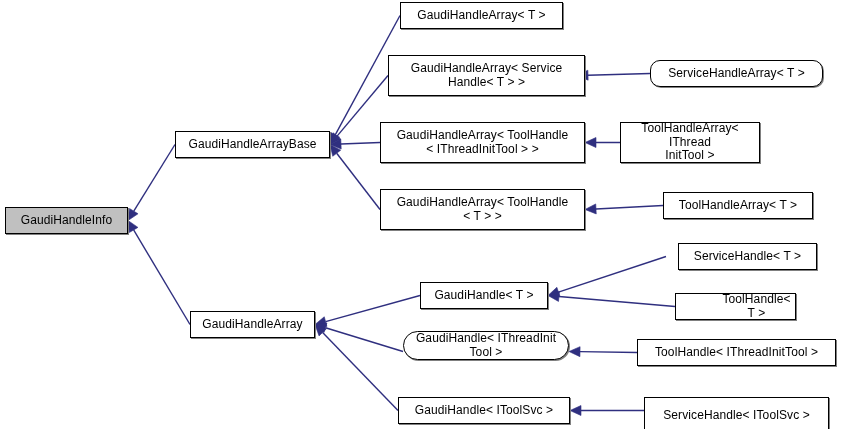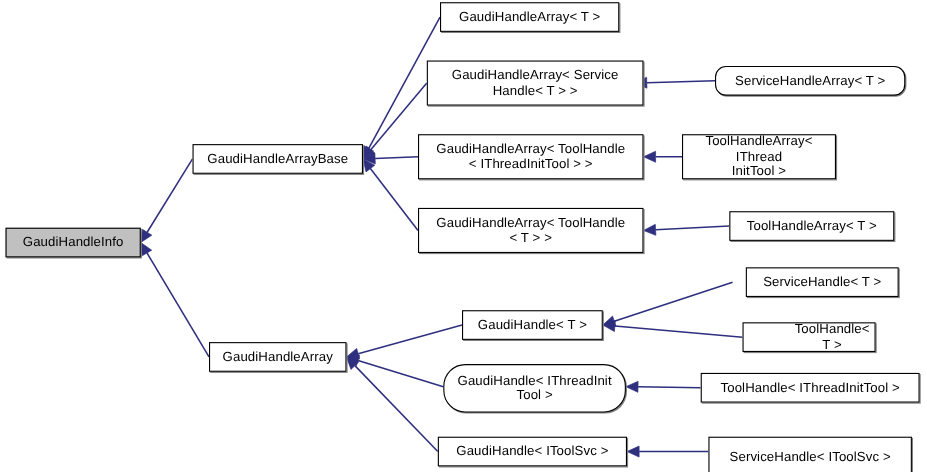--- a/index.html
+++ b/index.html
@@ -128,21 +128,21 @@
 Handle&lt; T &gt; &gt;</span></div>
       <div class="uml-node" style="left: 380px; top: 122px; width: 205px; height: 41px;"><span class="uml-label">GaudiHandleArray&lt; ToolHandle
 &lt; IThreadInitTool &gt; &gt;</span></div>
       <div class="uml-node" style="left: 380px; top: 189px; width: 205px; height: 41px;"><span class="uml-label">GaudiHandleArray&lt; ToolHandle
 &lt; T &gt; &gt;</span></div>
       <div class="uml-node" style="left: 650px; top: 60px; width: 173px; height: 27px; border-radius: 10px;"><span class="uml-label">ServiceHandleArray&lt; T &gt;</span></div>
       <div class="uml-node" style="left: 620px; top: 122px; width: 140px; height: 41px;"><span class="uml-label">ToolHandleArray&lt; IThread
 InitTool &gt;</span></div>
       <div class="uml-node" style="left: 663px; top: 192px; width: 150px; height: 27px;"><span class="uml-label">ToolHandleArray&lt; T &gt;</span></div>
       <div class="uml-node" style="left: 420px; top: 282px; width: 128px; height: 27px;"><span class="uml-label">GaudiHandle&lt; T &gt;</span></div>
-      <div class="uml-node" style="left: 403px; top: 331px; width: 166px; height: 44px; border-radius: 20px;"><span class="uml-label">GaudiHandle&lt; IThreadInit
+      <div class="uml-node" style="left: 403px; top: 331px; width: 166px; height: 29px; border-radius: 20px;"><span class="uml-label">GaudiHandle&lt; IThreadInit
 Tool &gt;</span></div>
       <div class="uml-node" style="left: 398px; top: 397px; width: 172px; height: 27px; justify-content: flex-end;"><span class="uml-label">GaudiHandle&lt; IToolSvc &gt;</span></div>
       <div class="uml-node" style="left: 666px; top: 243px; width: 139px; height: 27px; margin-left: 12px;"><span class="uml-label">ServiceHandle&lt; T &gt;</span></div>
       <div class="uml-node" style="left: 675px; top: 293px; width: 121px; height: 27px; padding-left: 42px;"><span class="uml-label">ToolHandle&lt; T &gt;</span></div>
       <div class="uml-node" style="left: 637px; top: 339px; width: 199px; height: 27px;"><span class="uml-label">ToolHandle&lt; IThreadInitTool &gt;</span></div>
       <div class="uml-node" style="left: 644px; top: 397px; width: 185px; height: 37px;"><span class="uml-label">ServiceHandle&lt; IToolSvc &gt;</span></div>
     </div>
 </div>
 
 </body></html>

